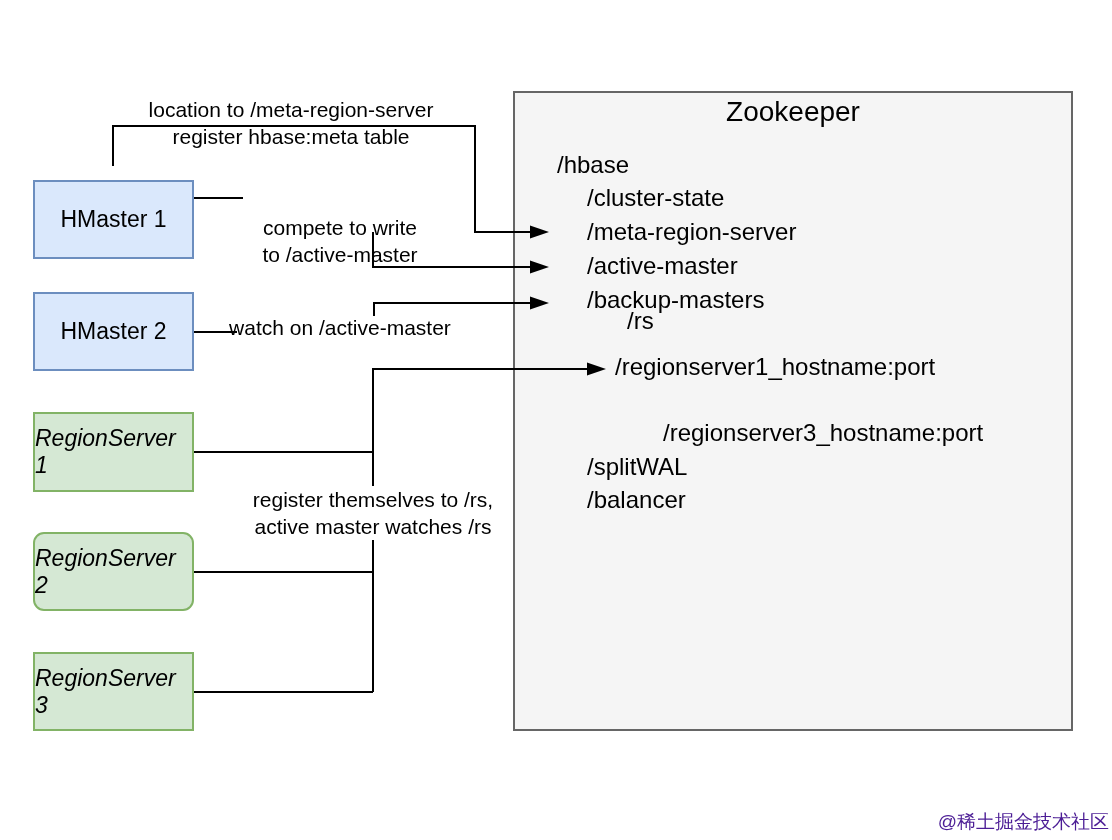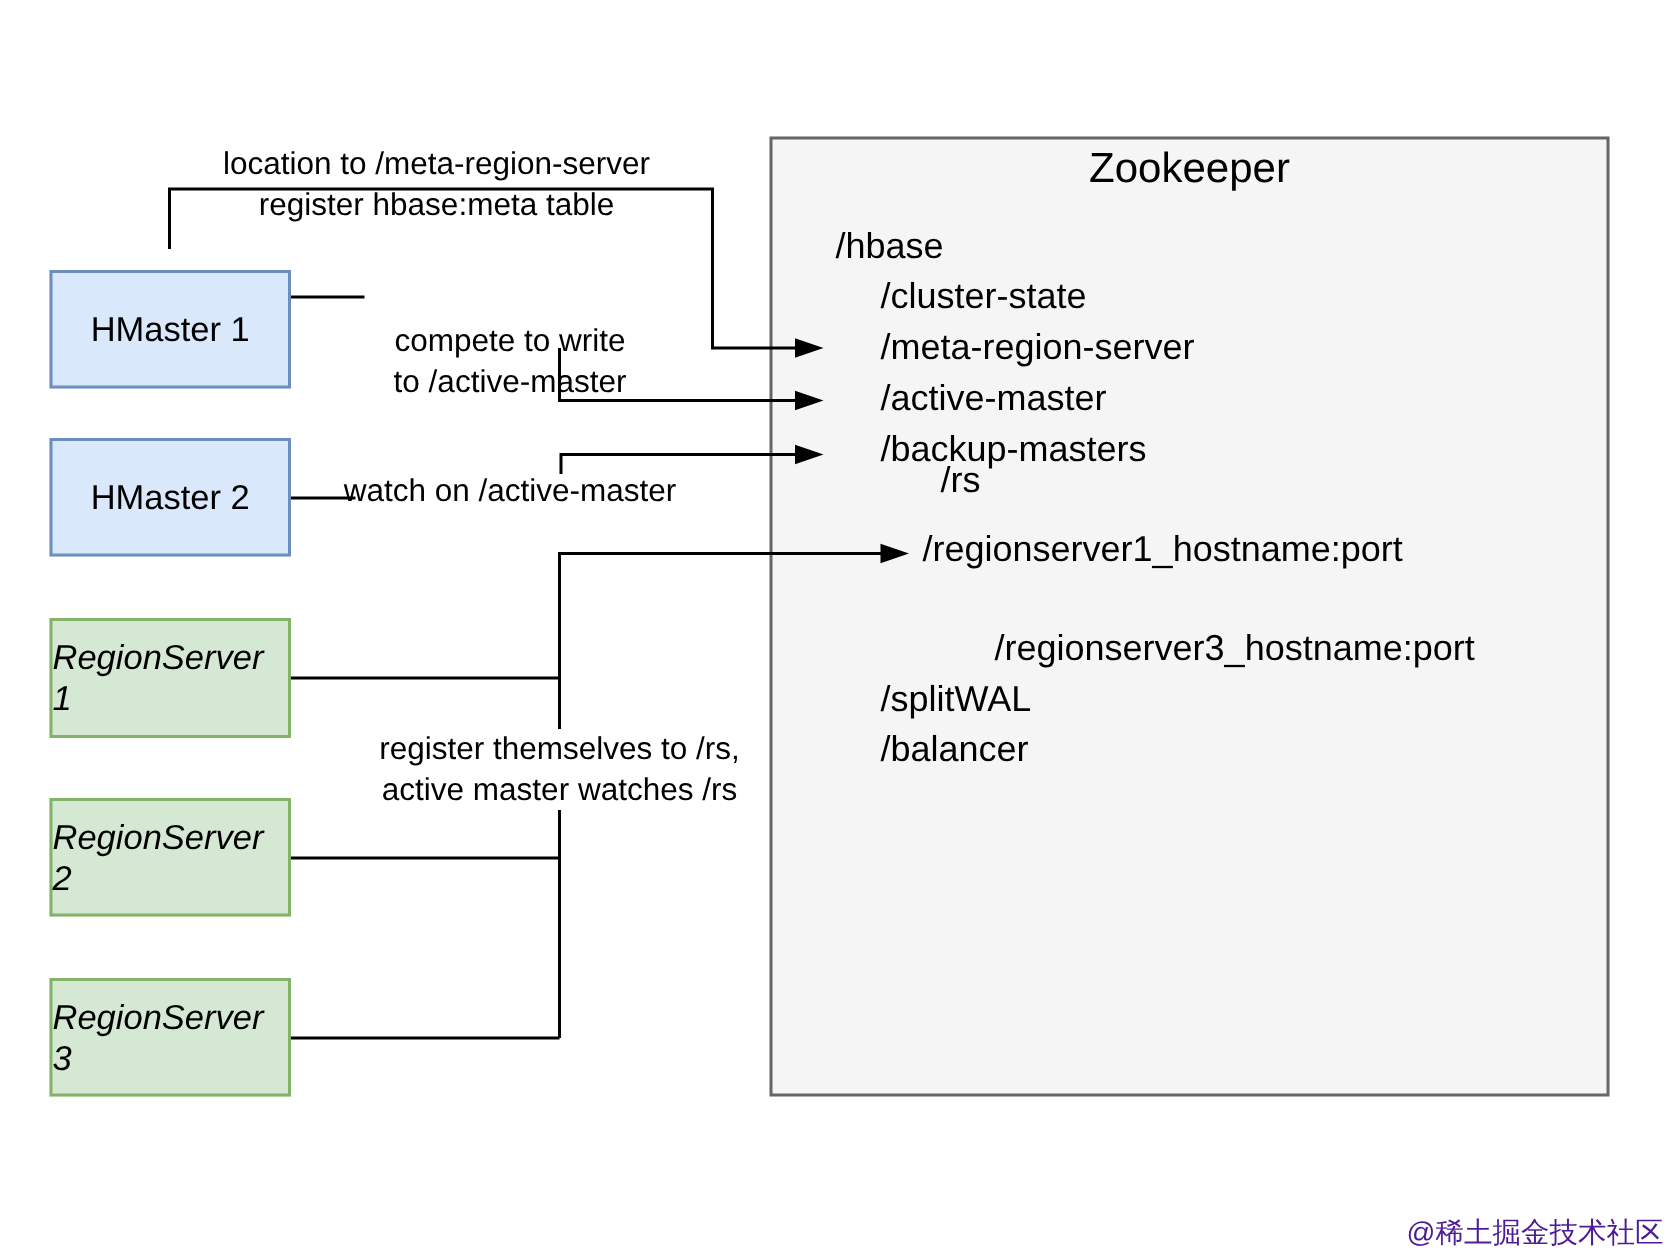--- a/index.html
+++ b/index.html
@@ -58,21 +58,21 @@
     align-items: center;
     justify-content: center;
     font-size: 23px;
     z-index: 3;
   }
   .node-box.master { background: #dae8fc; border-color: #6c8ebf; }
   .node-box.region { background: #d5e8d4; border-color: #82b366; font-style: italic; }
   .hm1 { top: 180px; }
   .hm2 { top: 292px; }
   .rs1 { top: 412px; height: 80px; }
-  .rs2 { top: 532px; }
+  .rs2 { top: 532px; border-radius: 11px; }
   .rs3 { top: 652px; }
 
   
   .znode {
     position: absolute;
     font-size: 24px;
     line-height: 34px;
     height: 34px;
     white-space: nowrap;
     z-index: 3;

